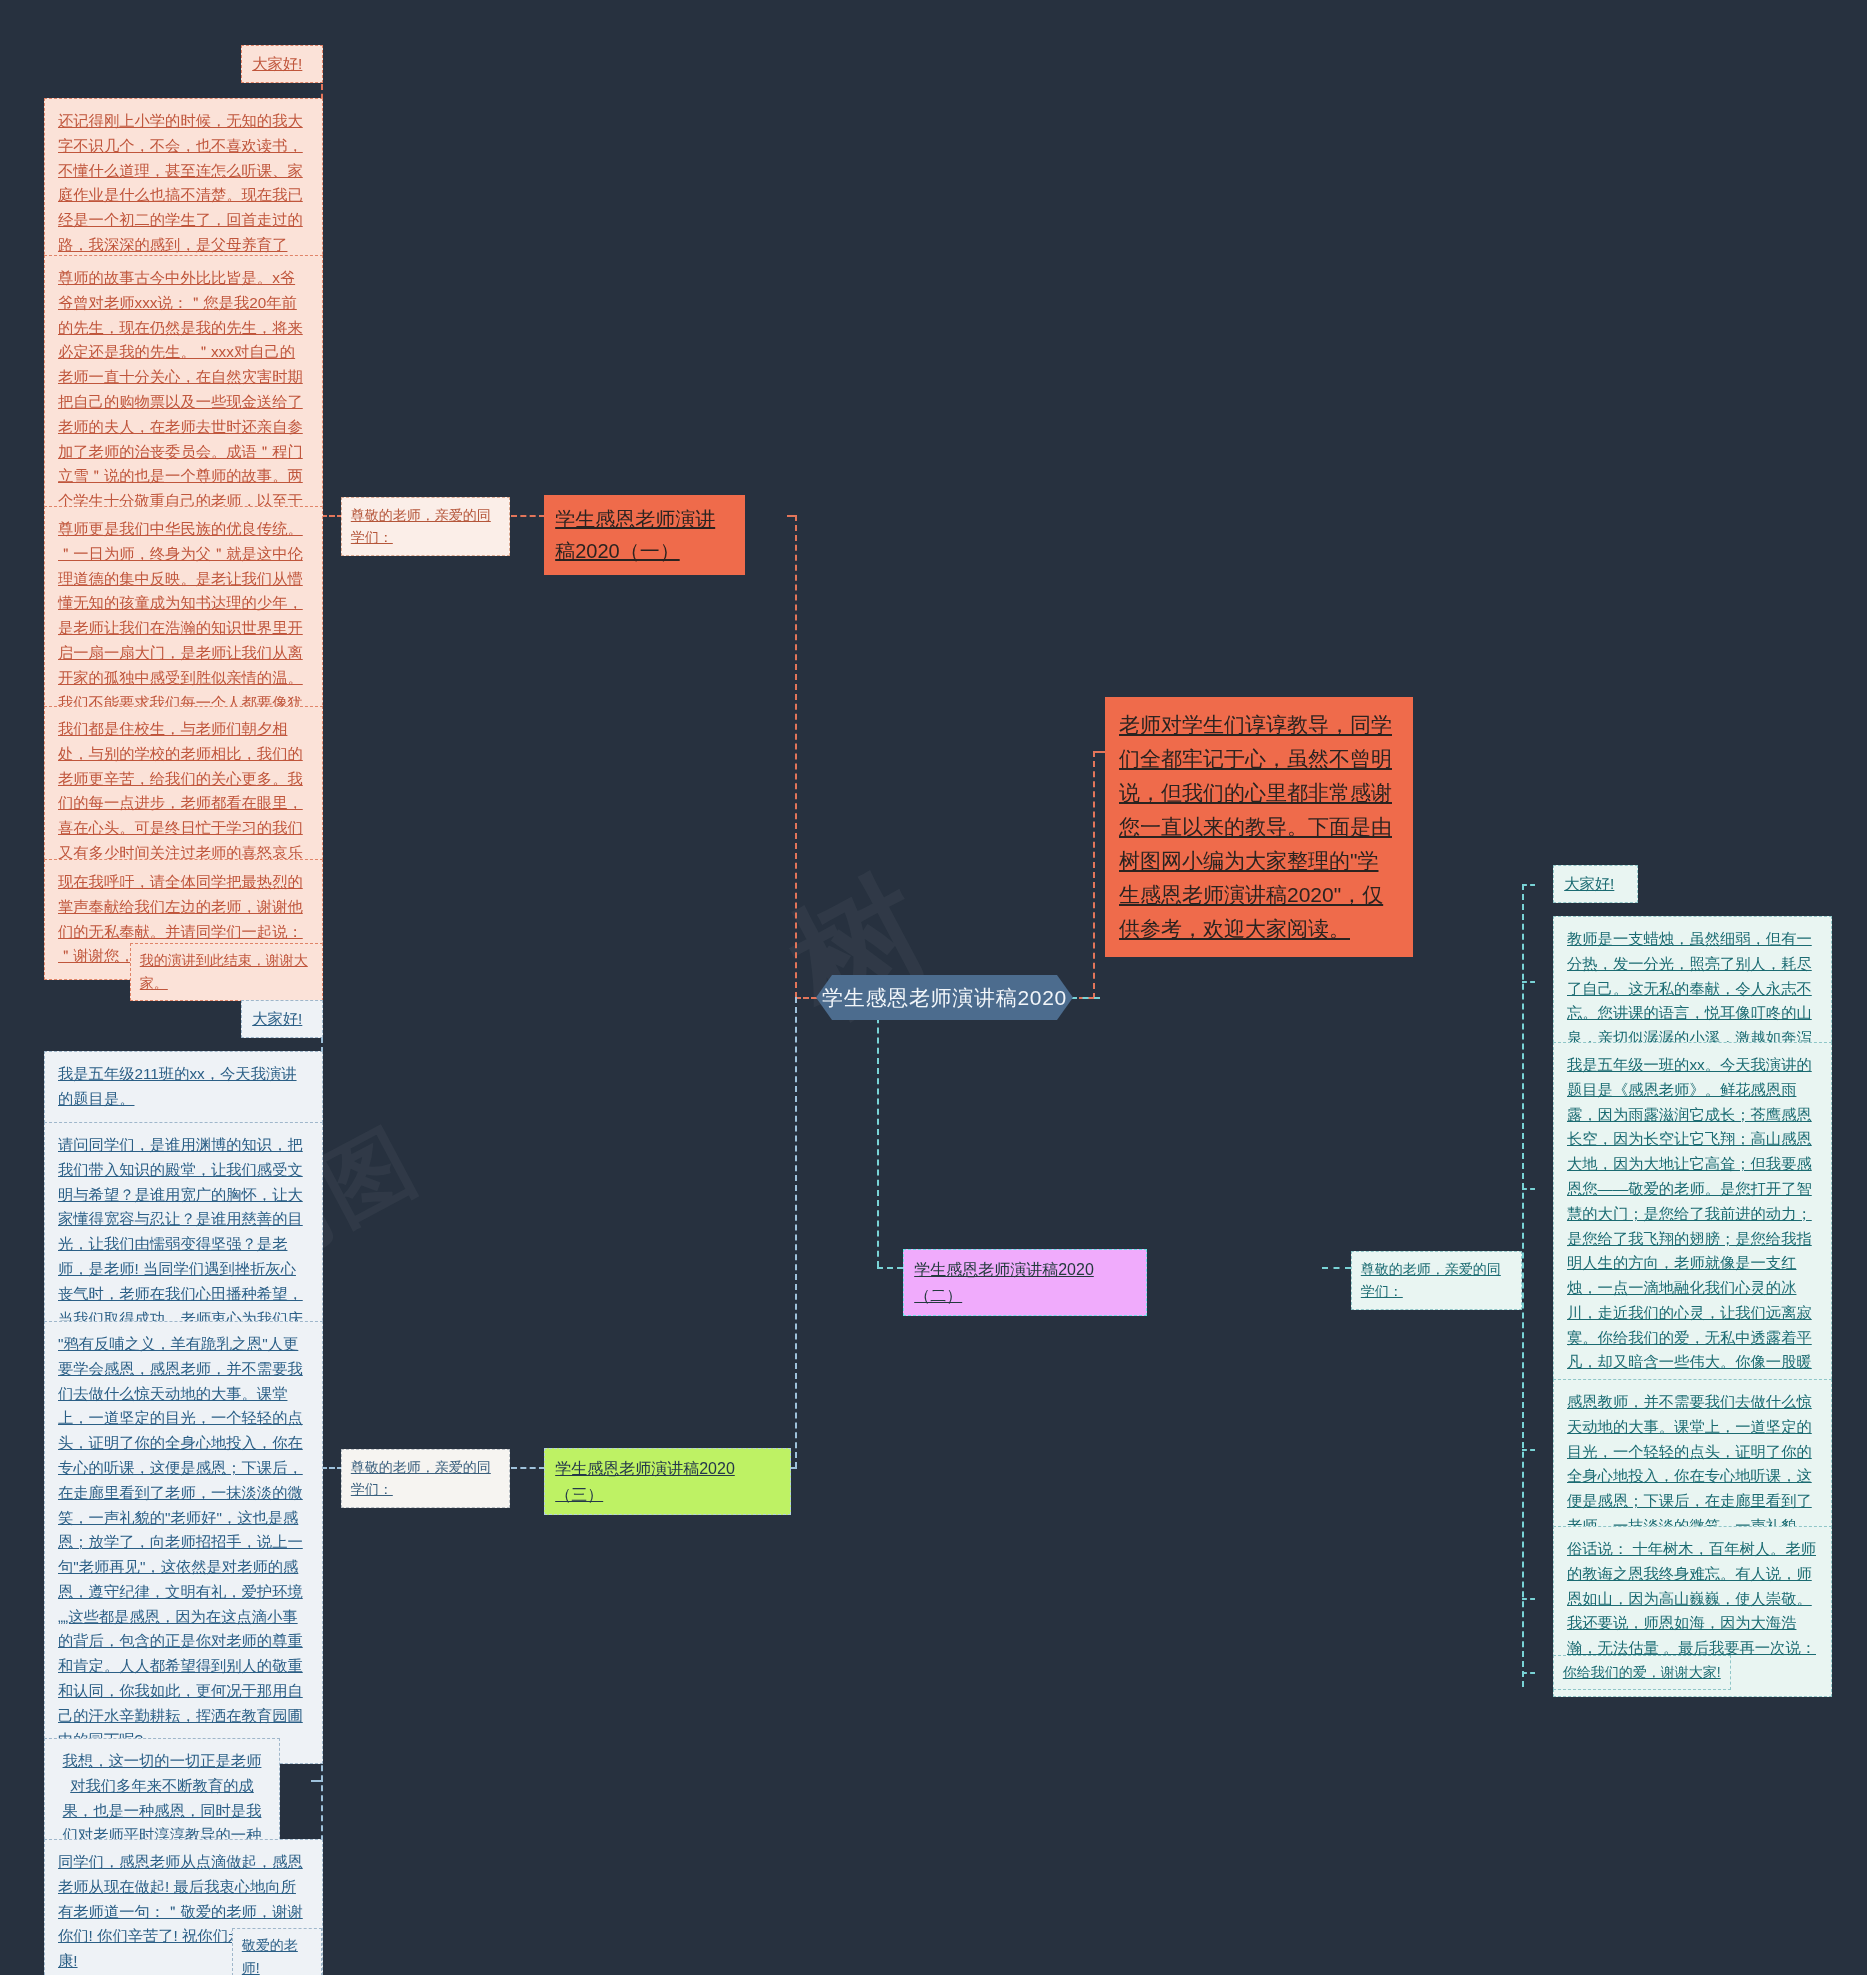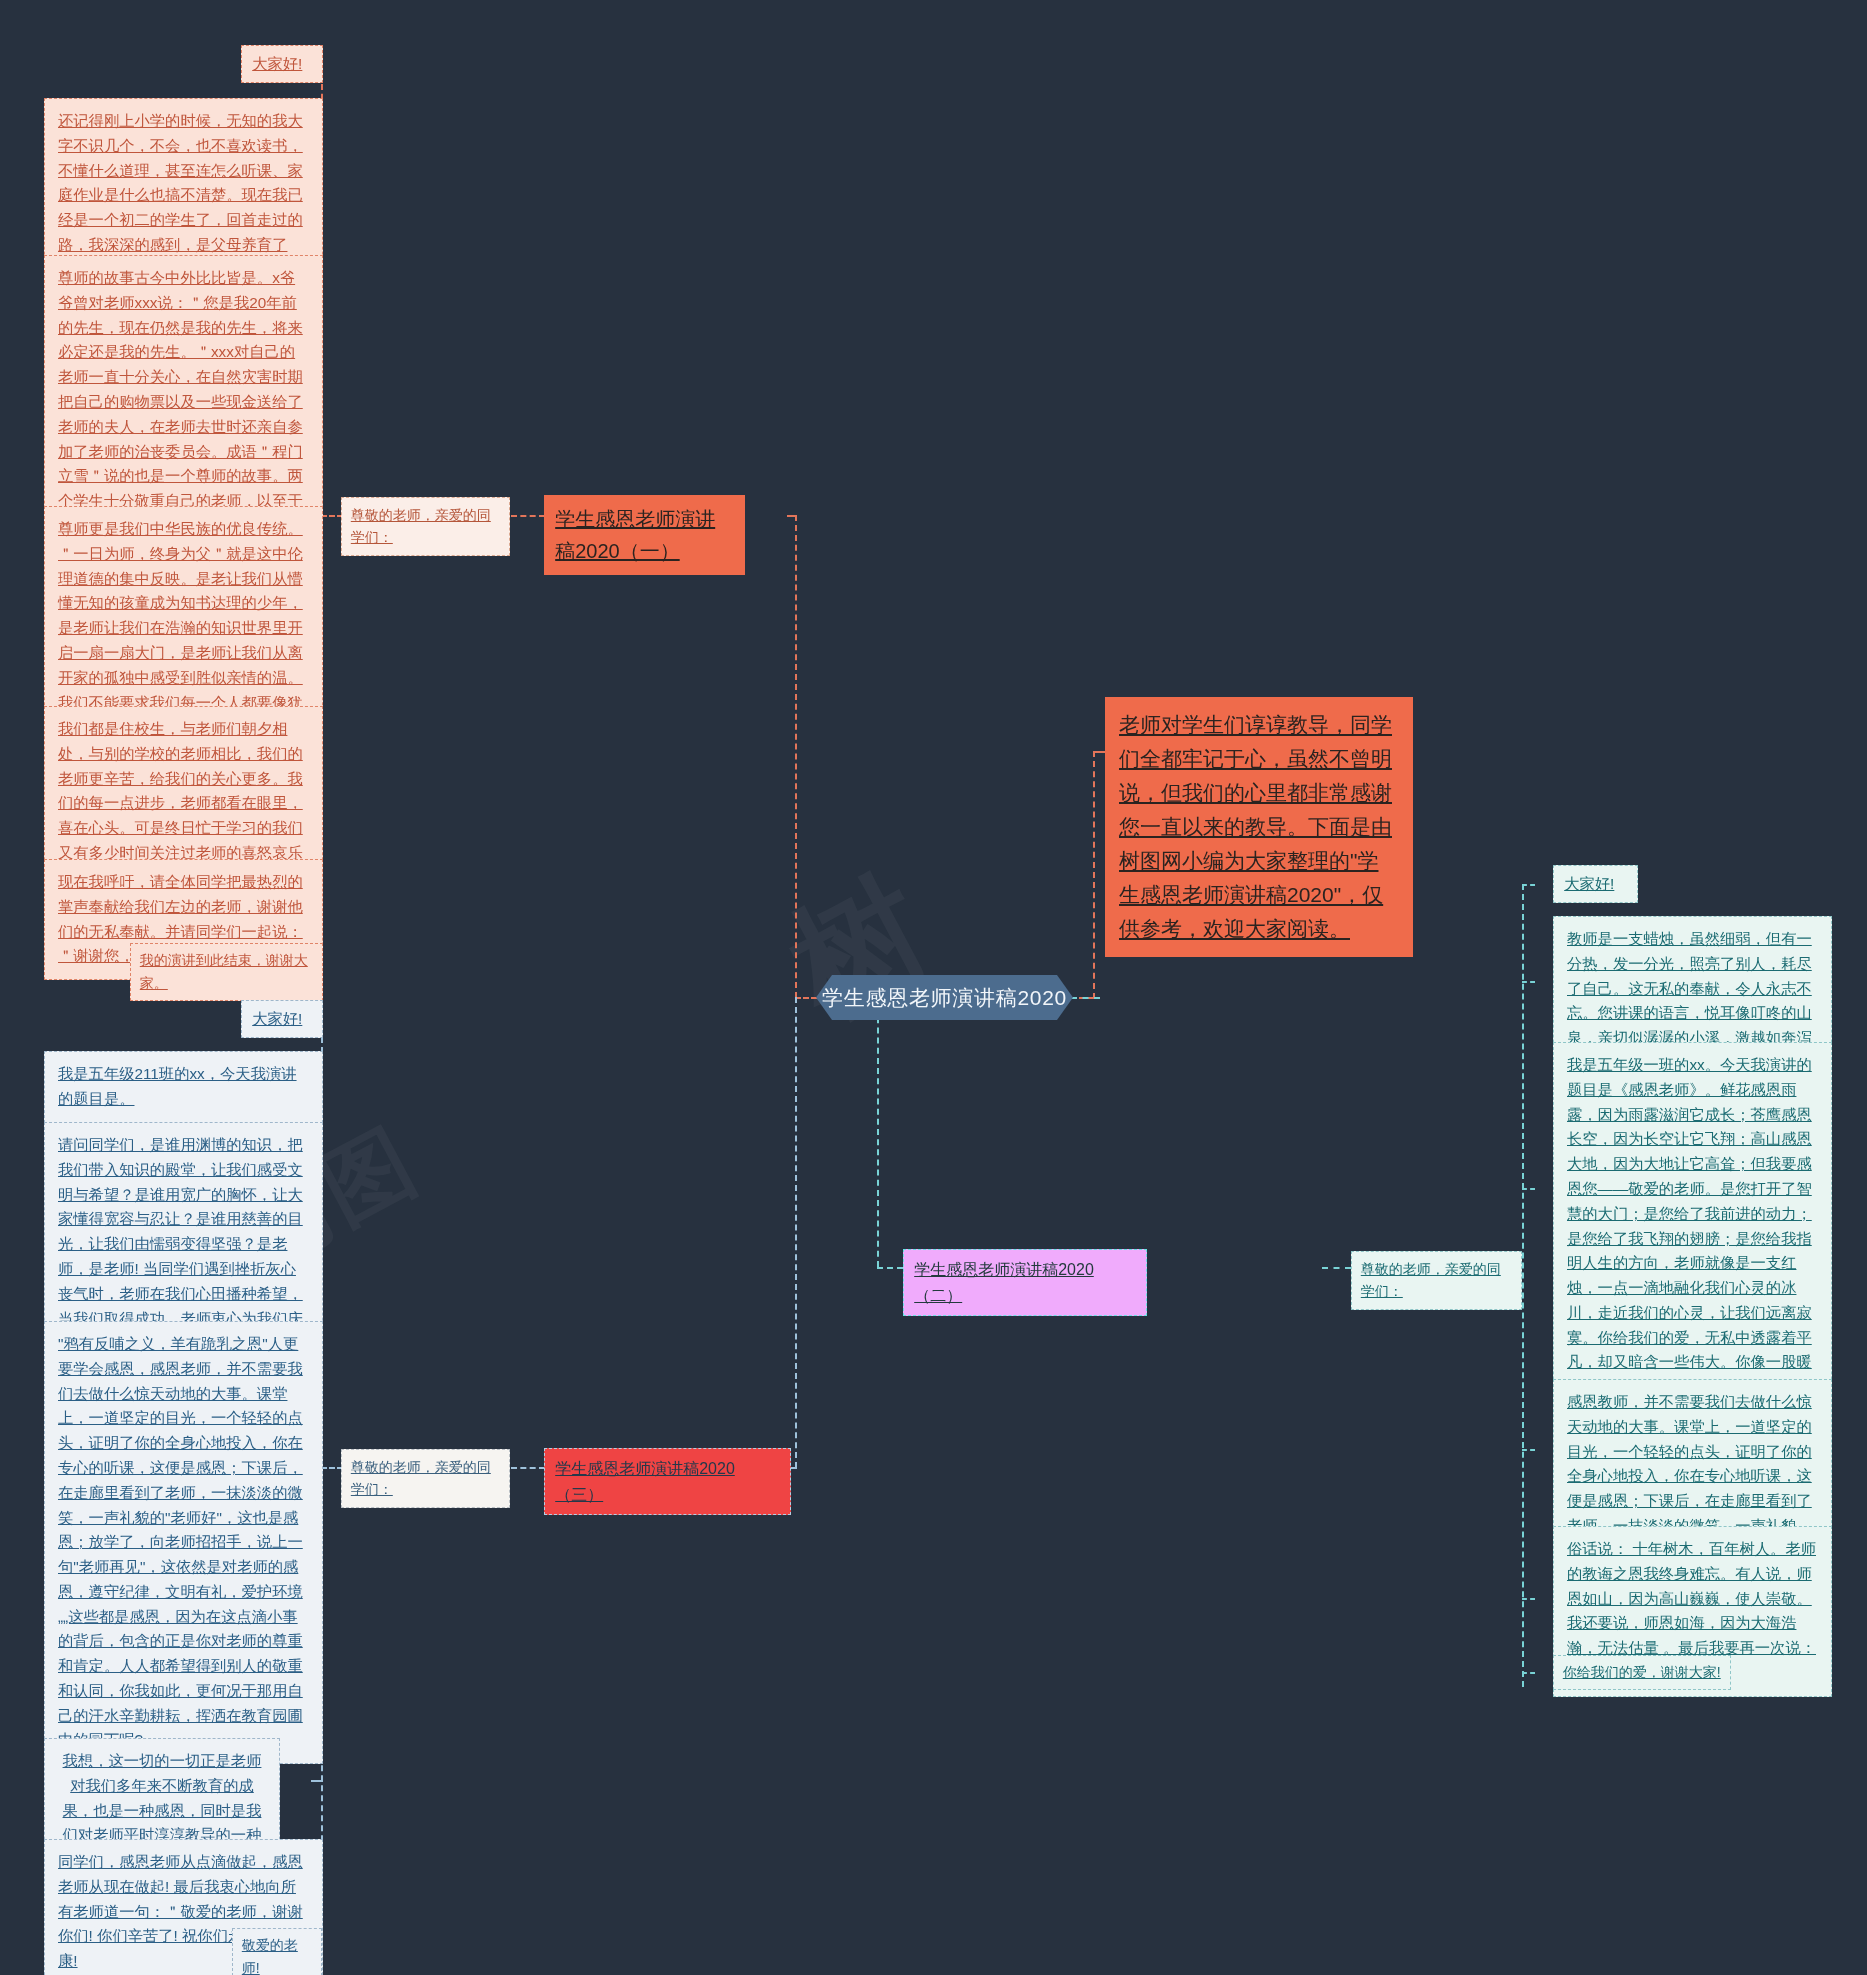--- a/index.html
+++ b/index.html
@@ -58,21 +58,21 @@
     border: 1.5px dashed #67e3e3;
   }
 
   
   .sk-blue-lite {
     background: #eef2f6;
     color: #2b5f86;
     border: 1.5px dashed #9fb7cb;
   }
   .sk-blue-solid {
-    background: #ef4444;
+    background: #bef264;
     color: #24384a;
     border: 1.5px dashed #b4cfe2;
   }
   .sk-white {
     background: #f6f4f1;
     color: #3a5f7d;
     border: 1.5px dashed #b9bfc5;
   }
 
   

